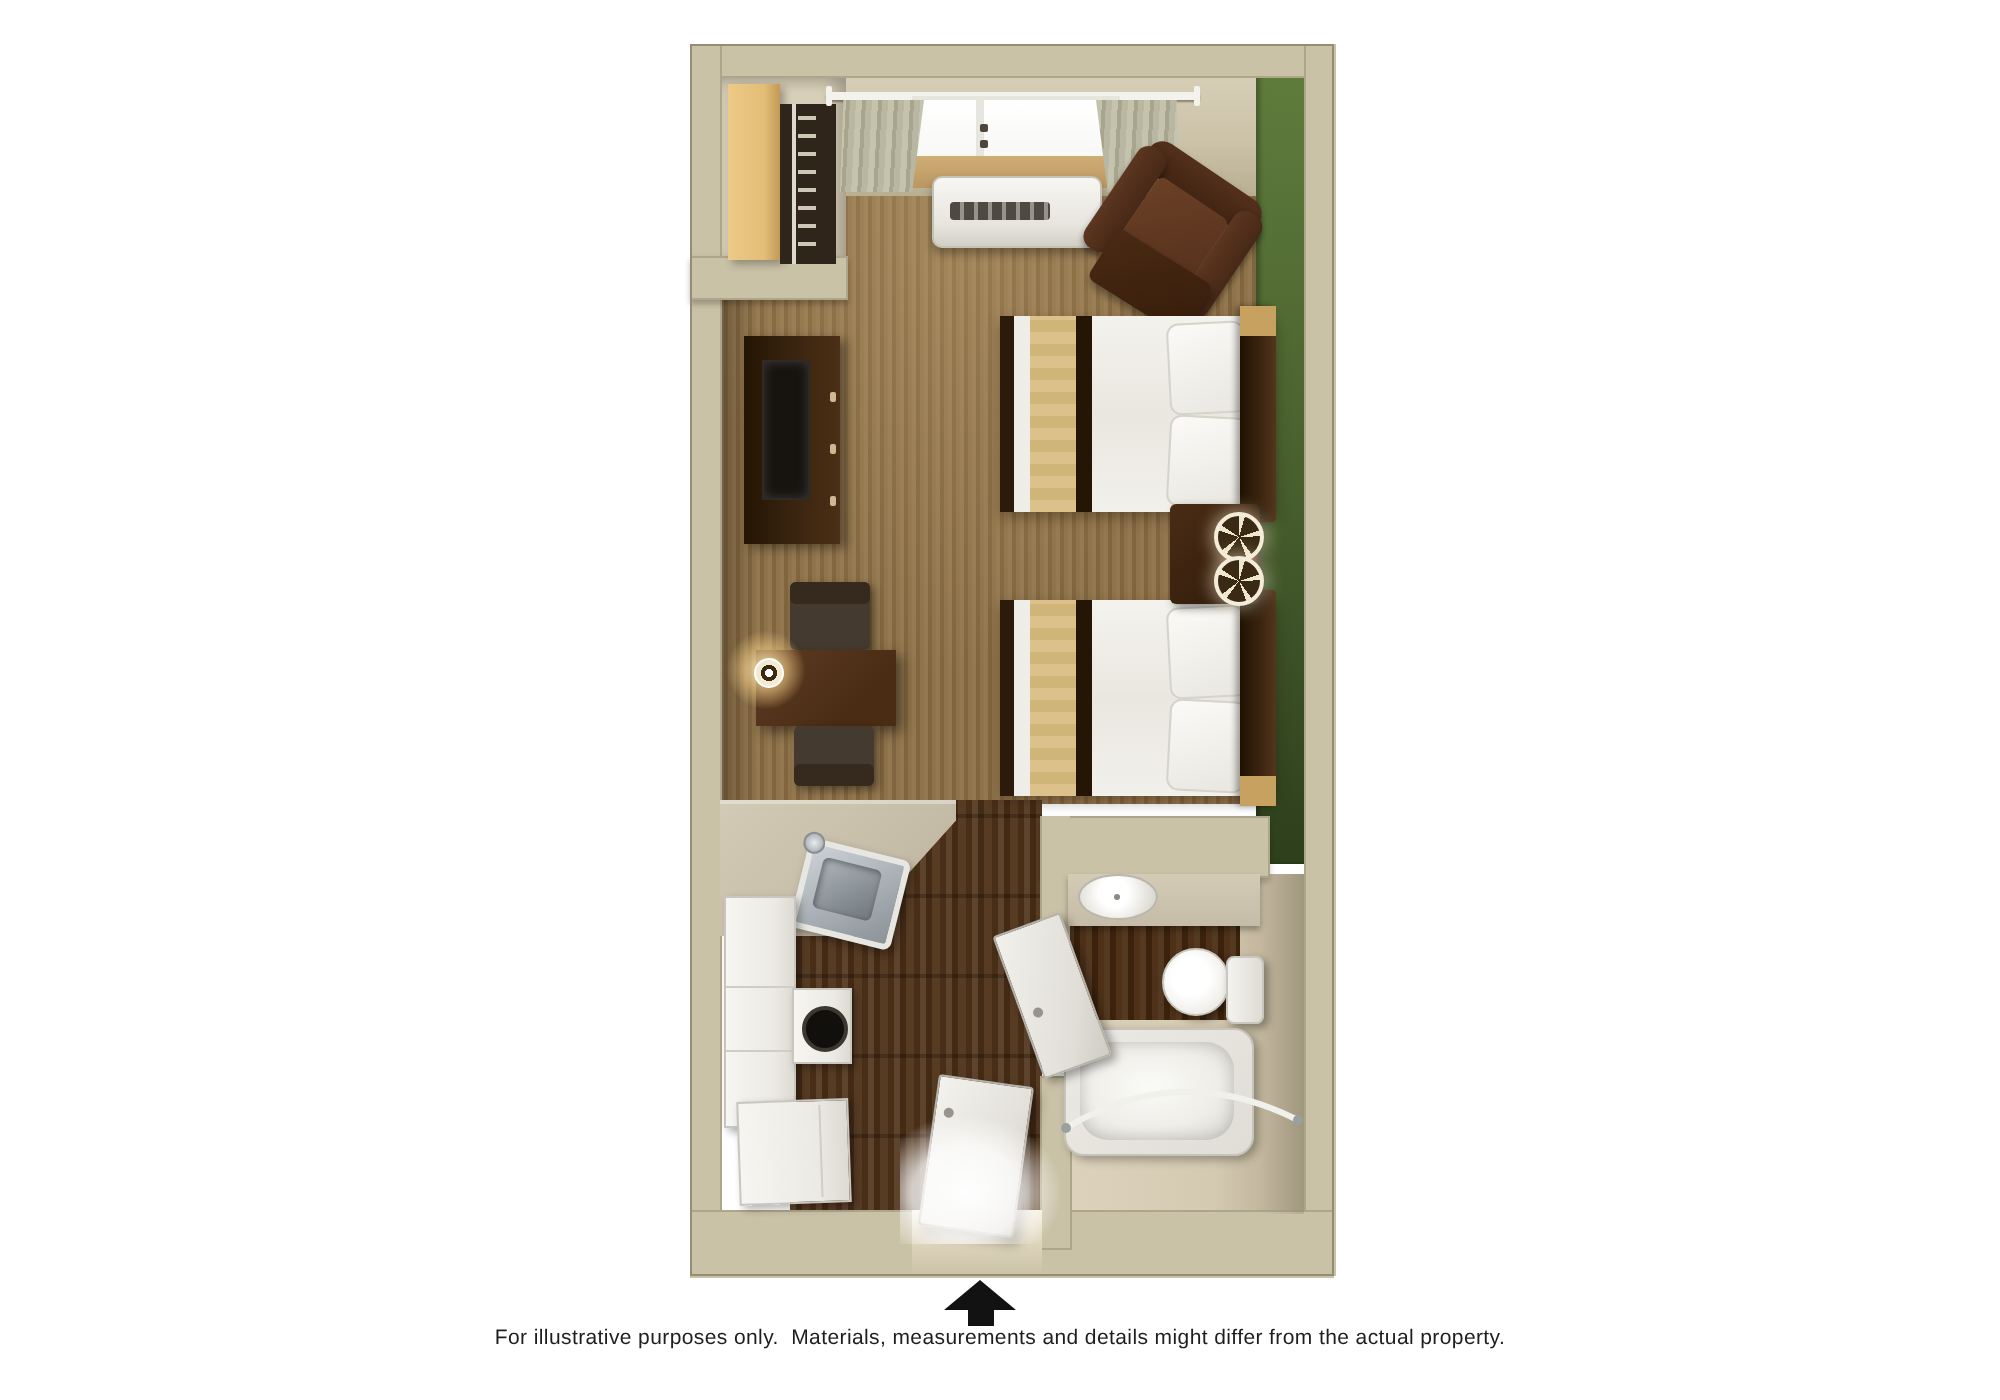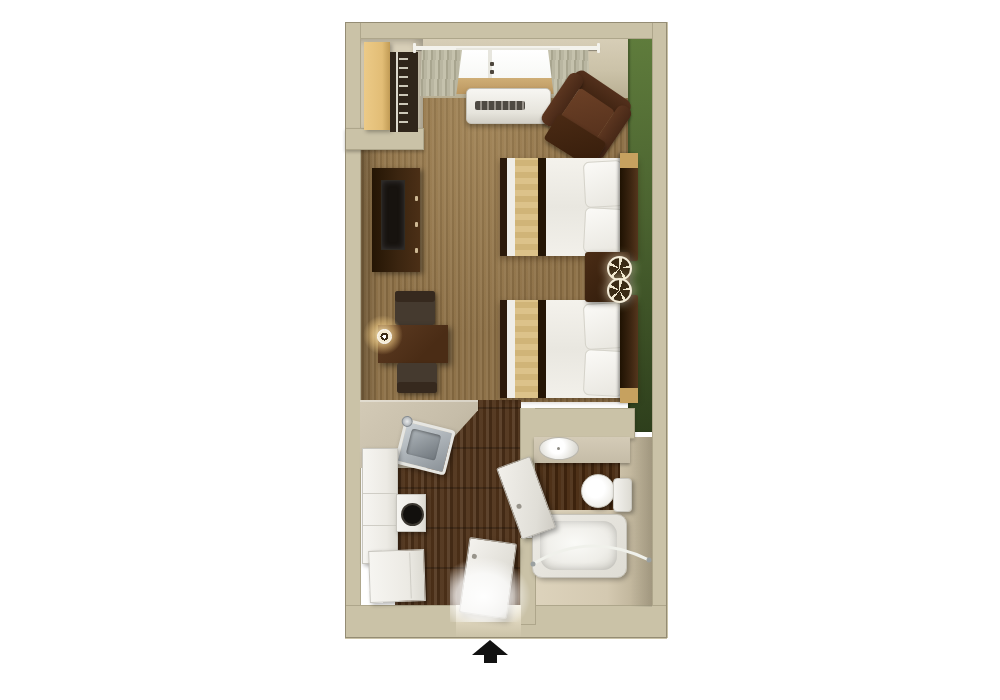--- a/index.html
+++ b/index.html
@@ -347,14 +347,15 @@
     <div class="abs bath-door">
       <div class="abs door-knob"></div>
     </div>
 
     <div class="plan-outline"></div>
   </div>
 
   <div class="abs arrow-head"></div>
   <div class="abs arrow-stem"></div>
 
+  <div class="abs caption">For illustrative purposes only.  Materials, measurements and details might differ from the actual property.</div>
 
 </div>
 
 </body></html>

